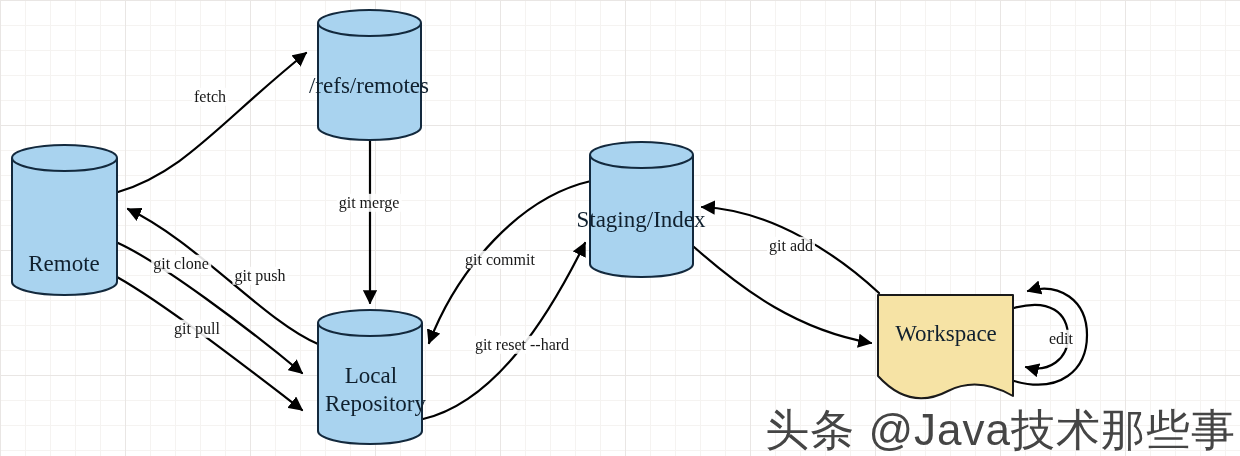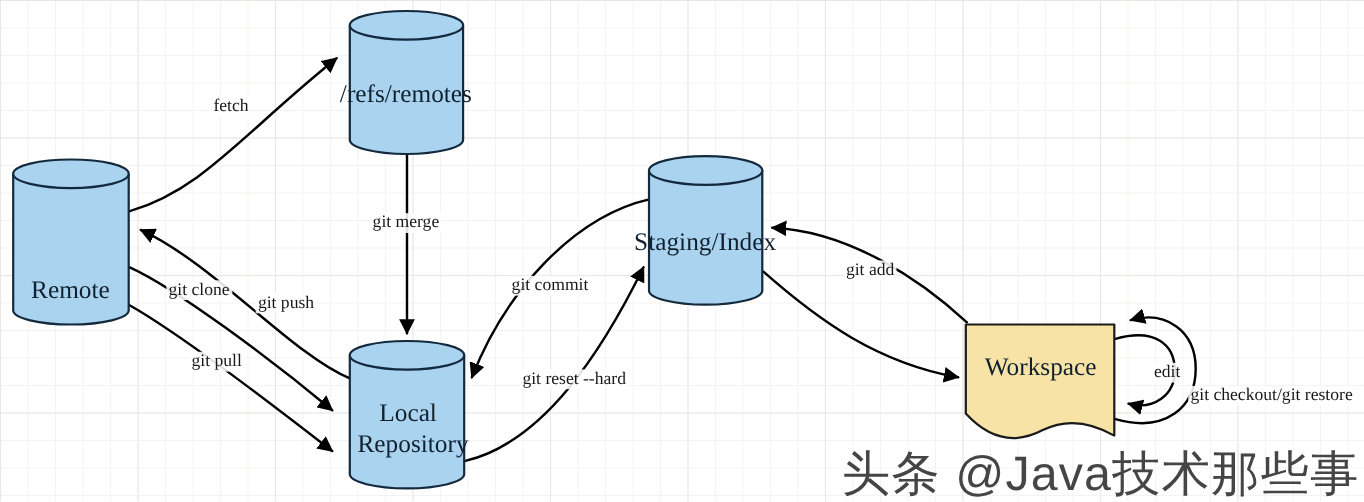--- a/index.html
+++ b/index.html
@@ -106,17 +106,16 @@
 
   <div class="lbl" style="left:210px;top:97px;">fetch</div>
   <div class="lbl" style="left:369px;top:203px;">git merge</div>
   <div class="lbl" style="left:260px;top:276px;">git push</div>
   <div class="lbl" style="left:181px;top:264px;">git clone</div>
   <div class="lbl" style="left:197px;top:329px;">git pull</div>
   <div class="lbl" style="left:500px;top:260px;">git commit</div>
   <div class="lbl" style="left:522px;top:345px;">git reset --hard</div>
   <div class="lbl" style="left:791px;top:246px;">git add</div>
   <div class="lbl" style="left:1061px;top:339px;">edit</div>
-  <div class="lbl" style="left:1156px;top:360px;">git checkout/git restore</div>
 
   <div class="watermark" style="color: rgb(69, 69, 69);">头条 @Java技术那些事</div>
 
 </div>
 
 </body></html>

